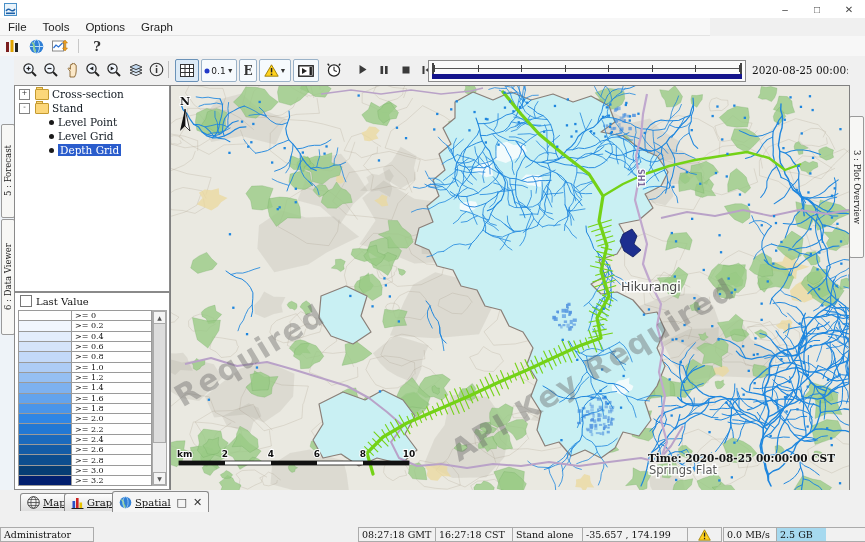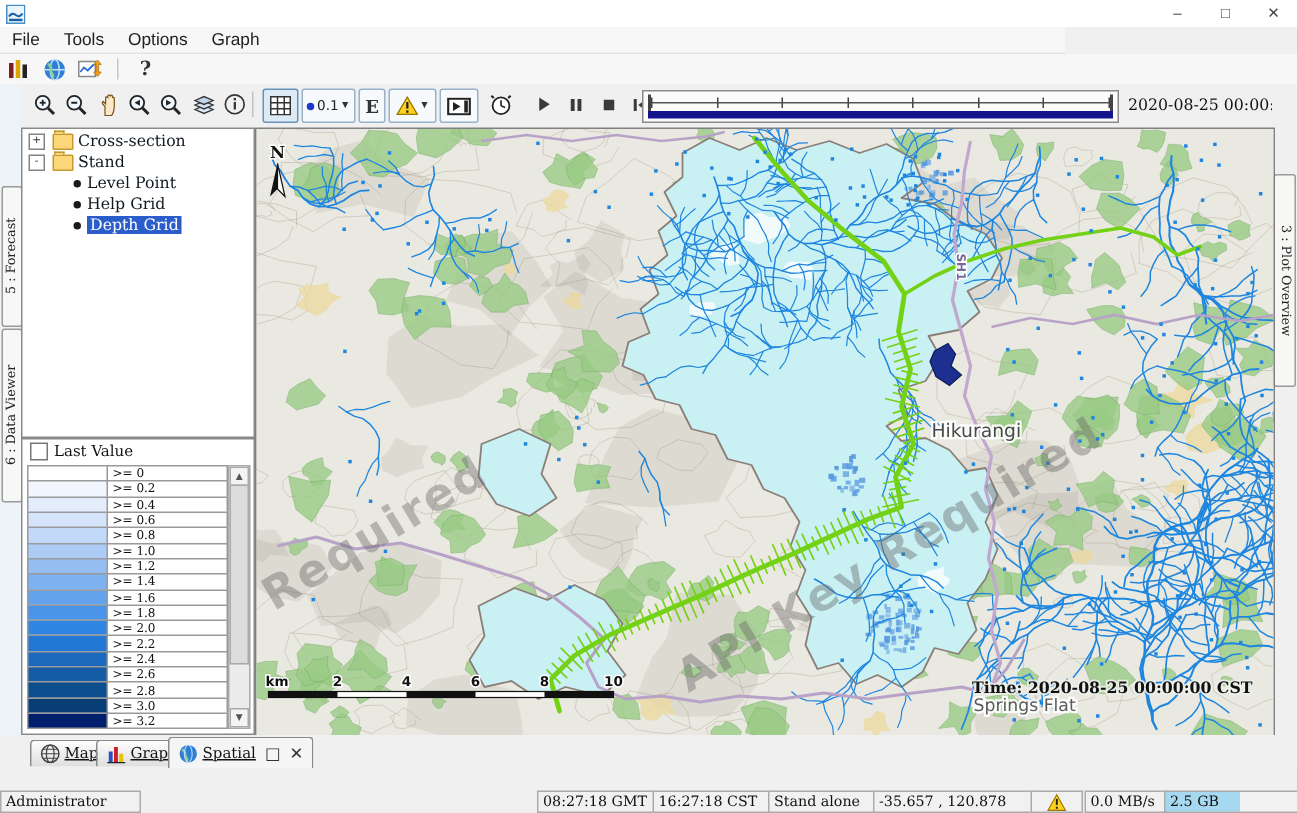--- a/index.html
+++ b/index.html
@@ -305,21 +305,21 @@
           <span class="expander">-</span>
           <span class="folder-icon"></span>
           <span class="tree-label">Stand</span>
         </div>
         <div class="tree-row" style="padding-left: 28px;">
           <span class="bullet"></span>
           <span class="tree-label">Level Point</span>
         </div>
         <div class="tree-row" style="padding-left: 28px;">
           <span class="bullet"></span>
-          <span class="tree-label">Help Grid</span>
+          <span class="tree-label">Level Grid</span>
         </div>
         <div class="tree-row" style="padding-left: 28px;">
           <span class="bullet"></span>
           <span class="tree-label sel">Depth Grid</span>
         </div>
       </div>
   </div>
 
   <div class="legend-panel">
     <div class="legend-head">
@@ -1678,21 +1678,21 @@
       <span class="tab-glyph">✕</span>
     </div>
   </div>
 
 
   <div class="statusbar">
     <div class="scell" style="left:0;width:89px">Administrator</div>
     <div class="scell" style="left:358px;width:74px">08:27:18 GMT</div>
     <div class="scell" style="left:435px;width:74px">16:27:18 CST</div>
     <div class="scell" style="left:512px;width:67px">Stand alone</div>
-    <div class="scell" style="left:582px;width:102px">-35.657 , 120.878</div>
+    <div class="scell" style="left:582px;width:102px">-35.657 , 174.199</div>
     <div class="scell" style="left:687px;width:33px;justify-content:center;padding-left:0">
       <svg width="13" height="12" viewBox="0 0 13 12">
         <path d="M6.5,0.8 L12.3,11.2 L0.7,11.2 Z" fill="#ffd21e" stroke="#9a7a00" stroke-width="0.8"></path>
         <rect x="5.9" y="3.6" width="1.3" height="4" fill="#222"></rect>
           <rect x="5.9" y="8.8" width="1.3" height="1.4" fill="#222"></rect>
       </svg>
     </div>
     <div class="scell" style="left:723px;width:50px">0.0 MB/s</div>
     <div class="scell" style="left:776px;width:87px;background:linear-gradient(90deg,#a6d9ef 0 55%,#f1f1f1 55%)">2.5 GB</div>
   </div>

